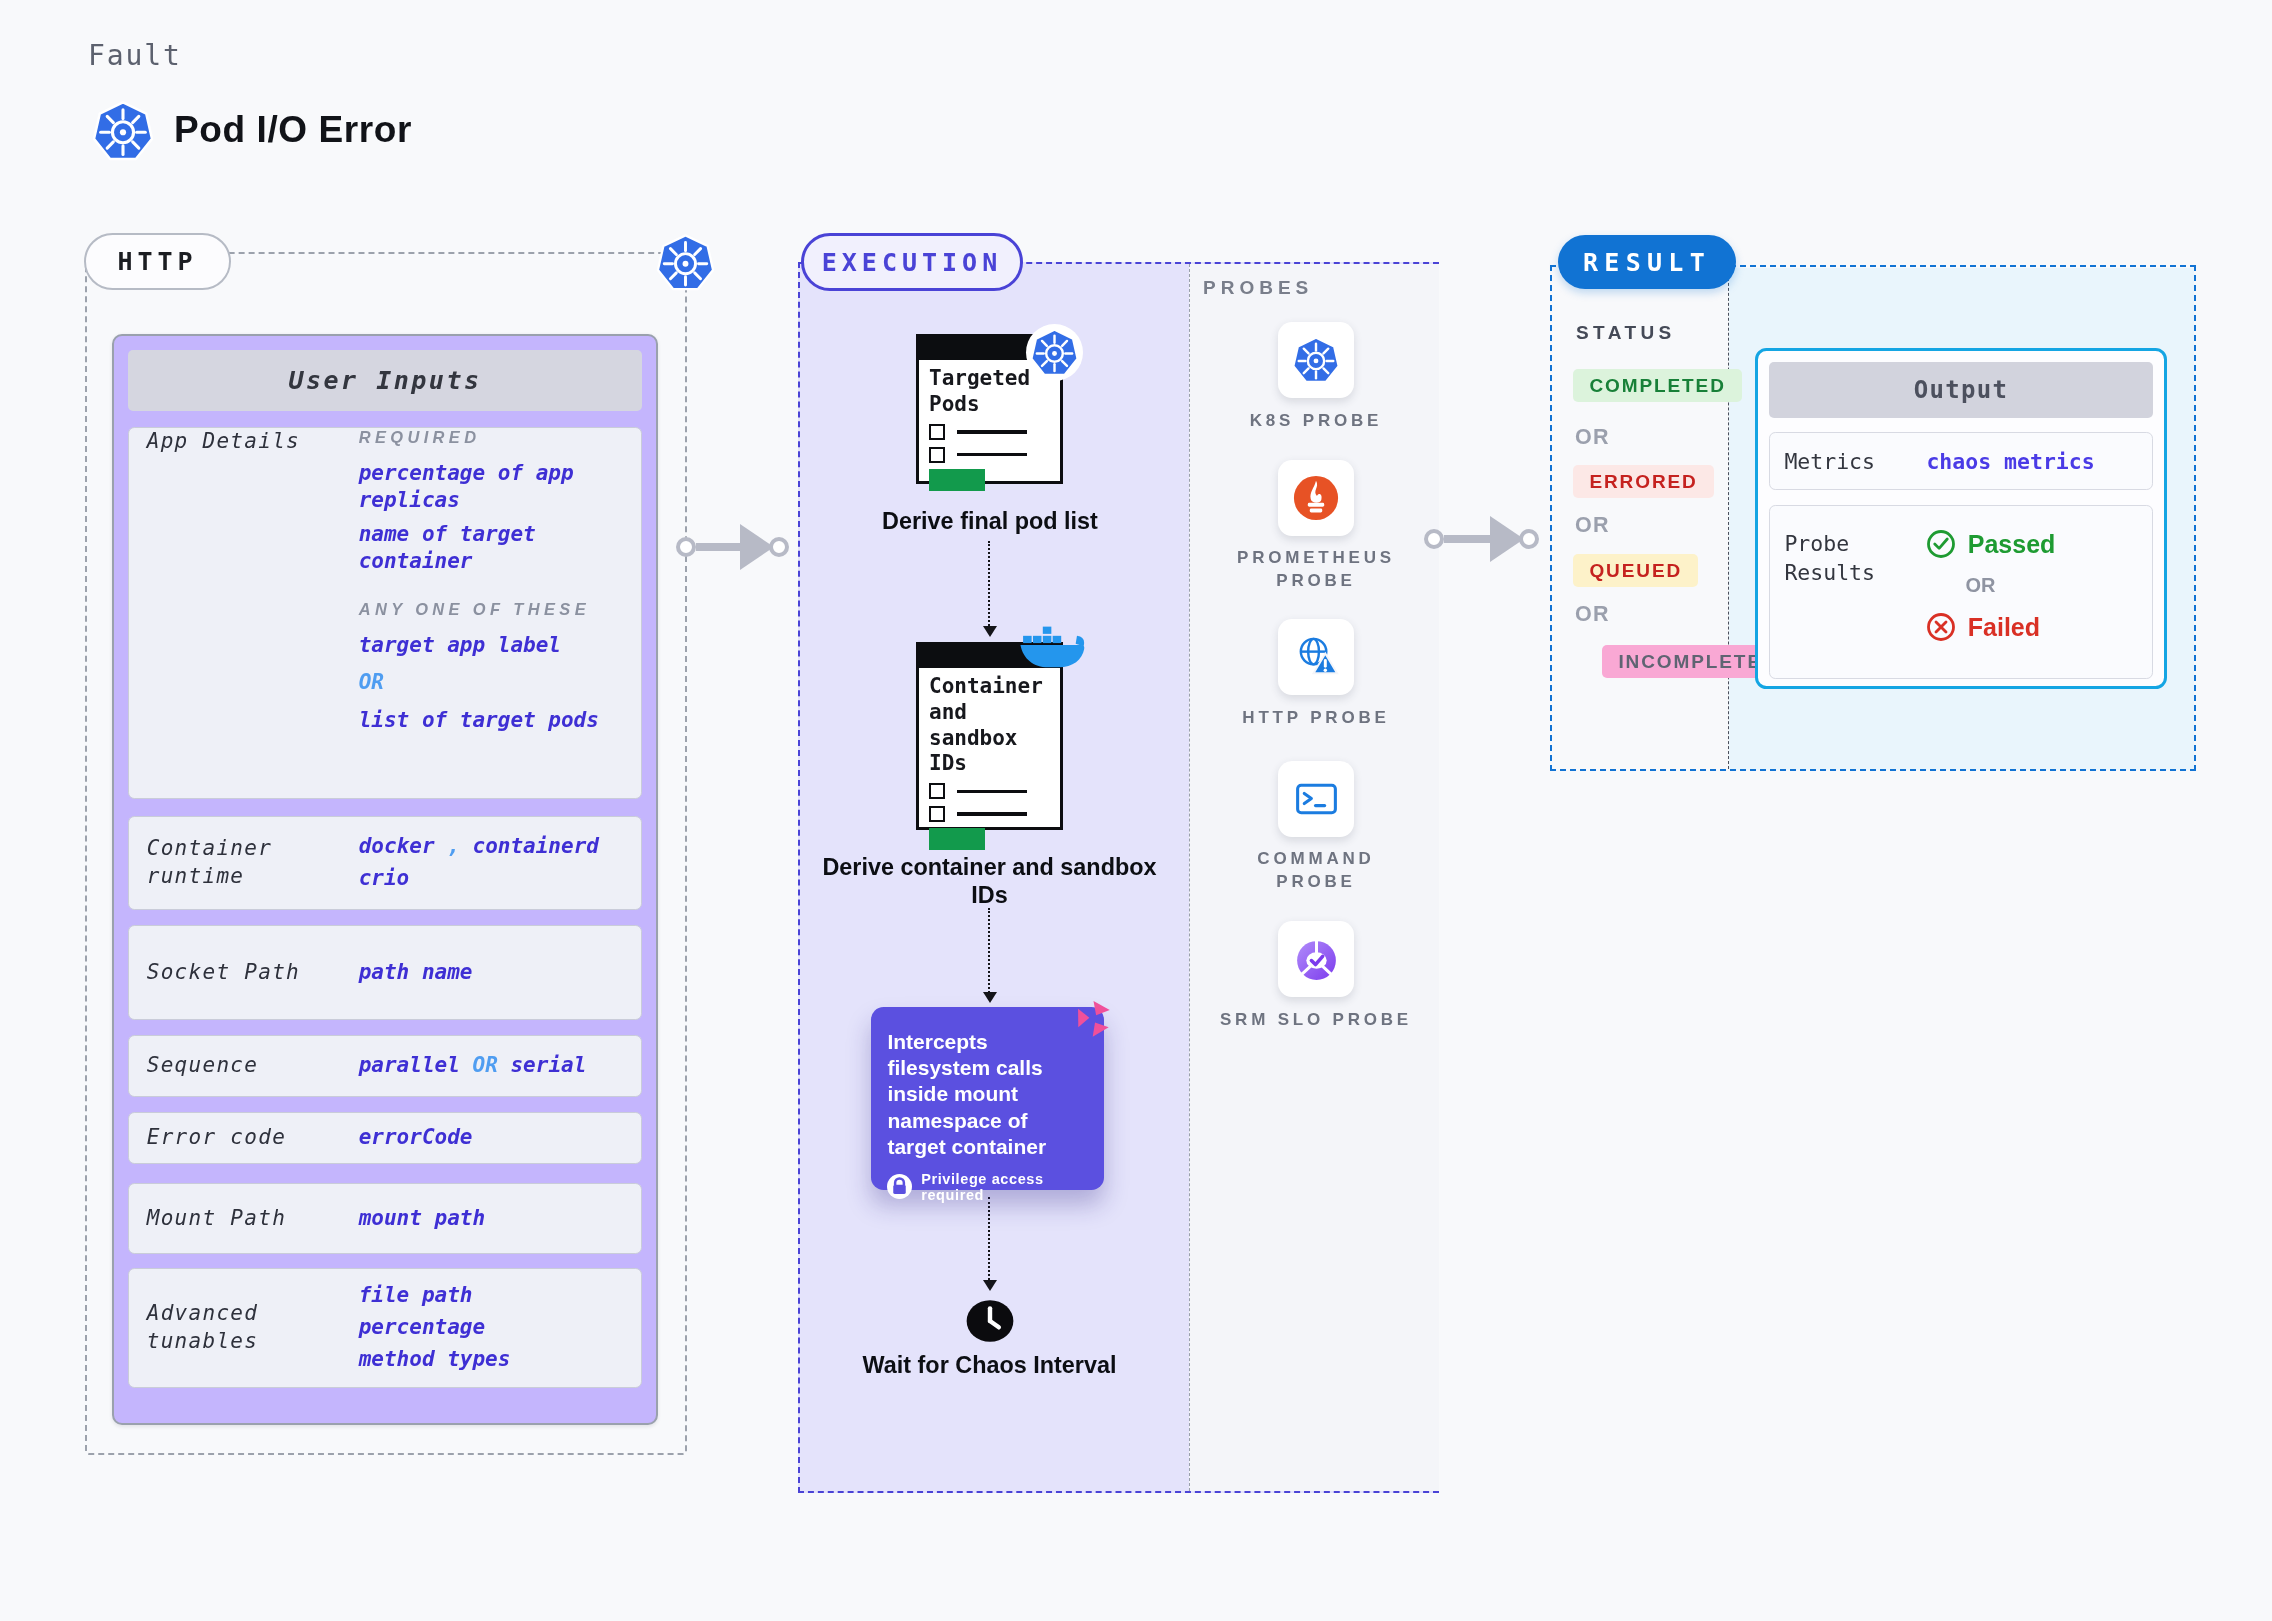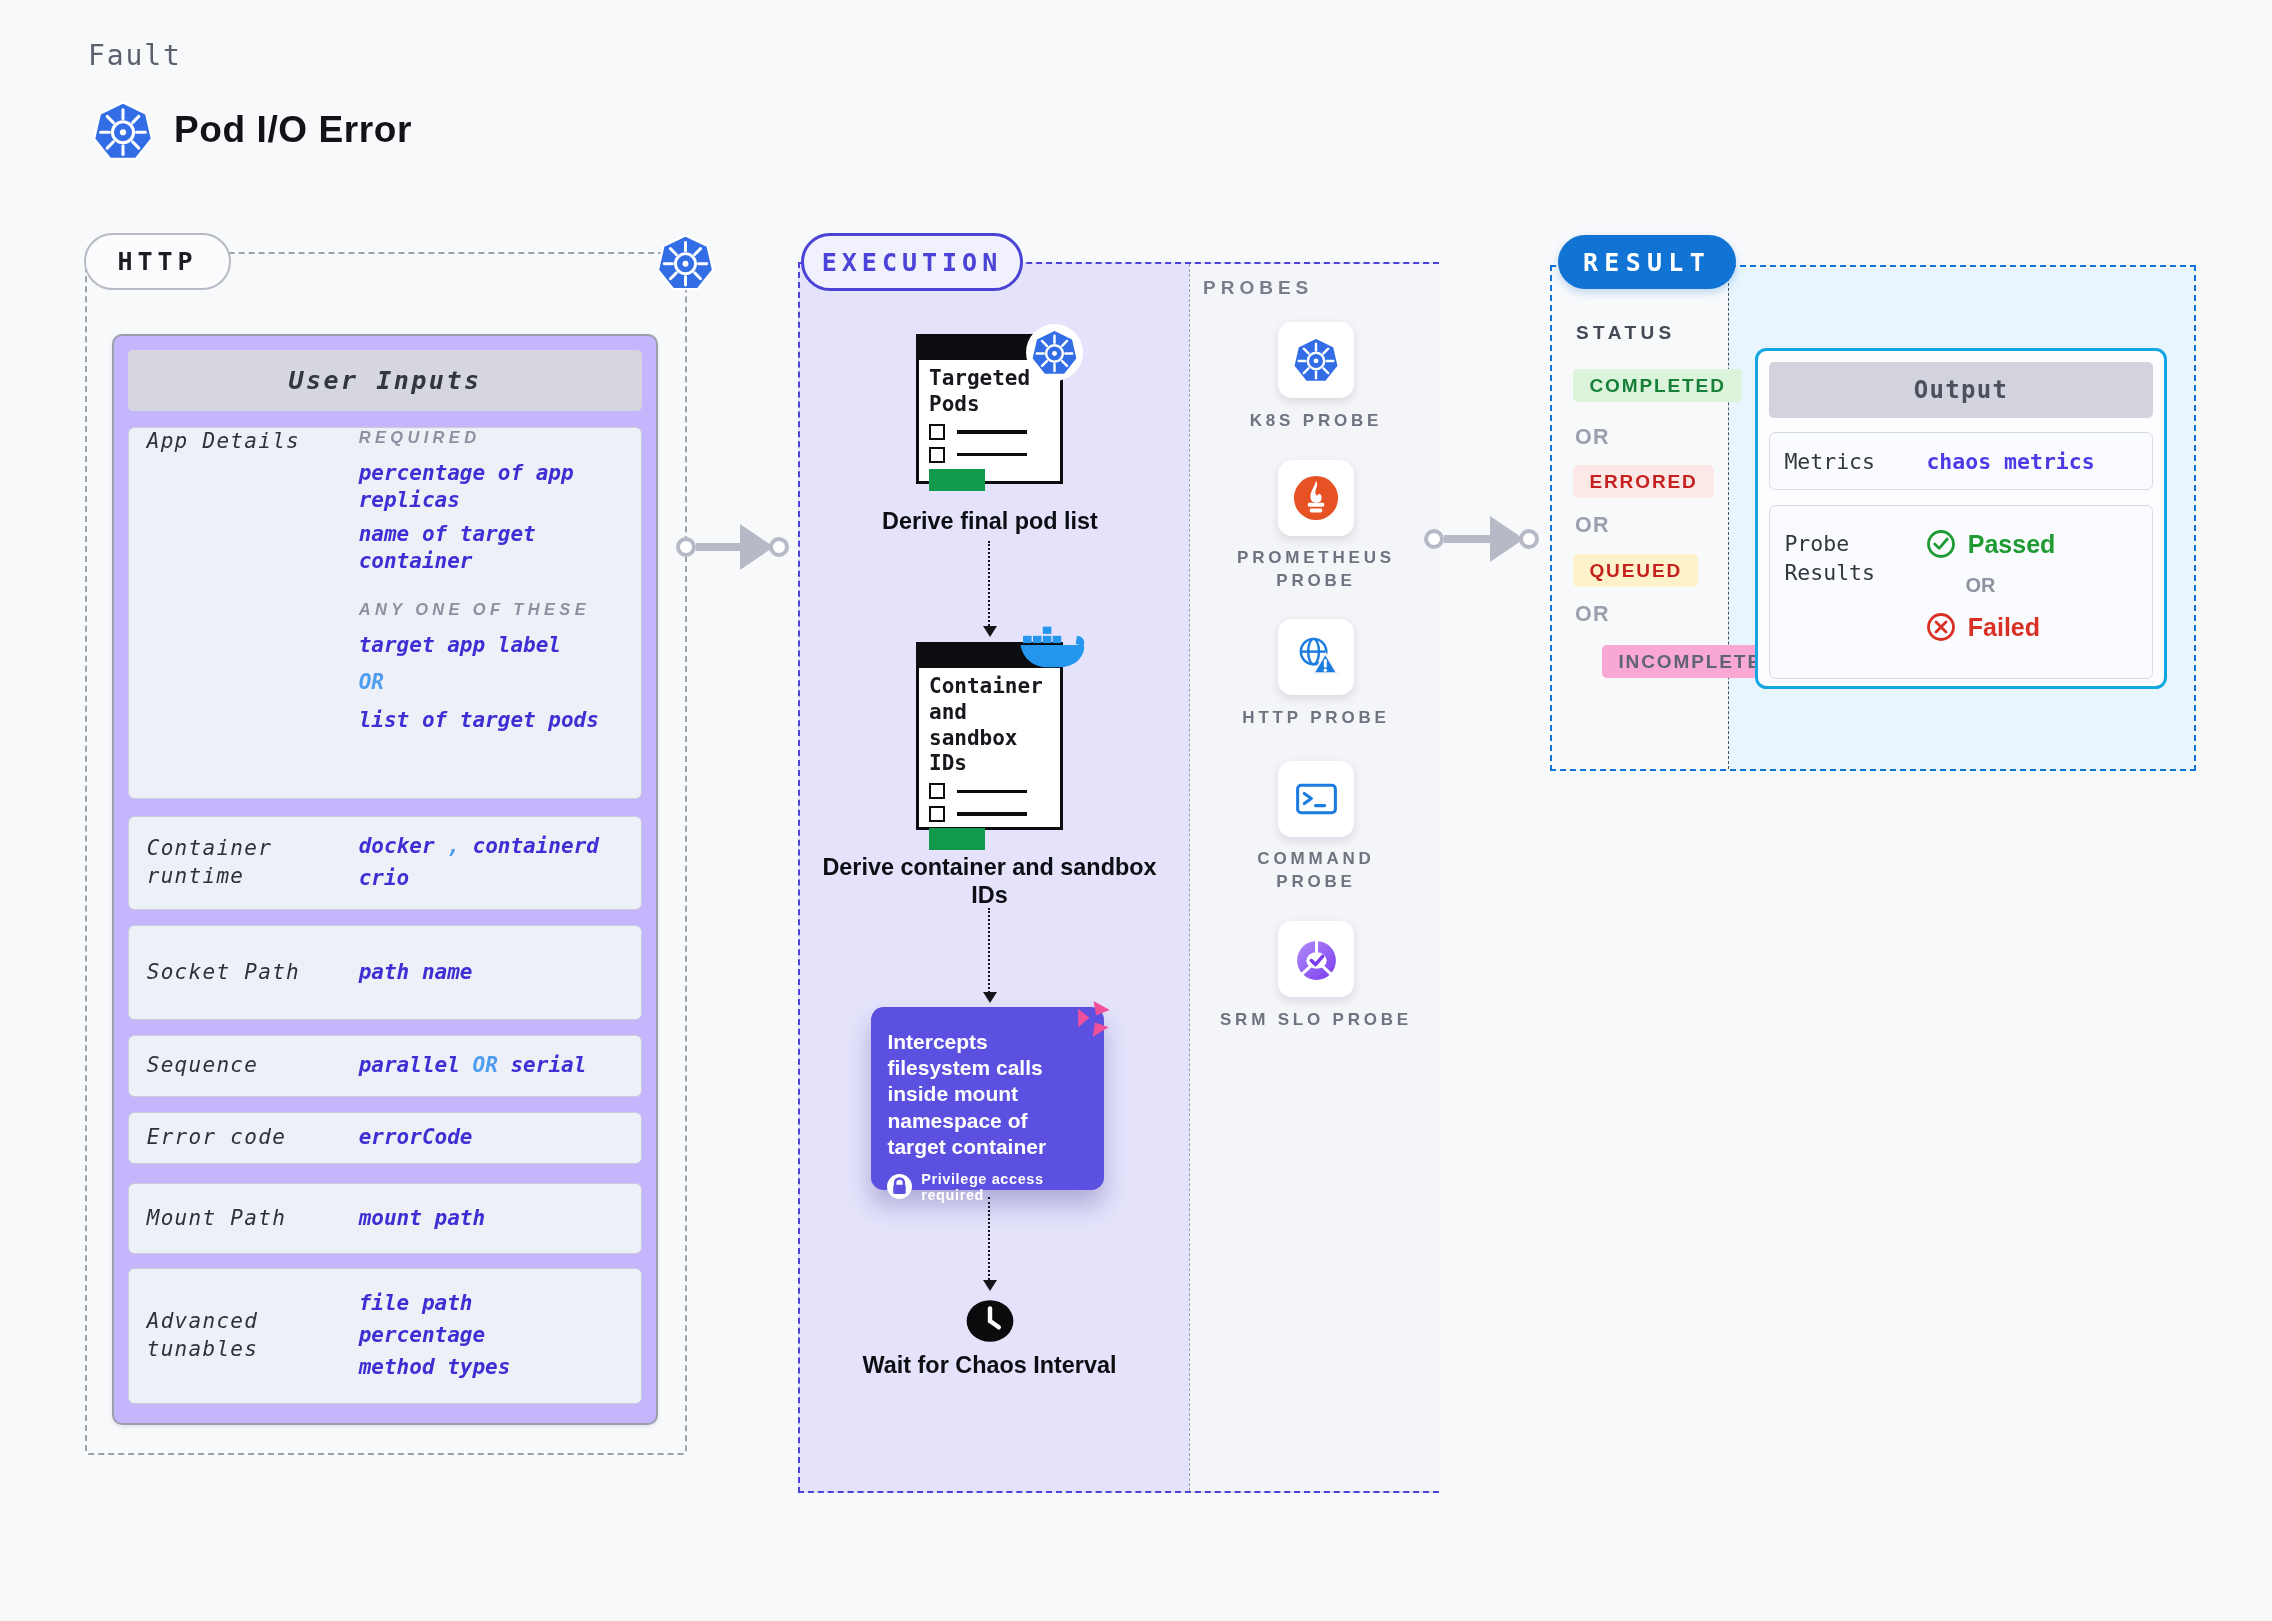--- a/index.html
+++ b/index.html
@@ -42,21 +42,21 @@
   .ti-values { flex:1; }
   .subhead { font-size:16.4px; font-weight:bold; color:#8b91a0; letter-spacing:4.4px; margin-bottom:12.6px; }
   .val { font-size:21px; font-weight:bold; color:#3e2fd4; line-height:1.28; margin-bottom:7.6px; }
   .or-blue { color:#4f9df1; }
   .row-appdetails { height:372px; margin-top:16.4px; align-items:flex-start; }
   .row-runtime { height:94px; margin-top:16.4px; }
   .row-socket { height:95px; margin-top:15px; }
   .row-sequence { height:62px; margin-top:15px; }
   .row-error { height:52px; margin-top:15px; }
   .row-mount { height:71px; margin-top:19px; }
-  .row-advanced { height:136px; margin-top:14px; }
+  .row-advanced { height:120px; margin-top:14px; }
 
   
   .arrow { position:absolute; display:flex; align-items:center; z-index:8; }
   .arrow .dot { width:20px; height:20px; border:4.4px solid #b7bac6; background:#ffffff; border-radius:50%; flex:none; }
   .arrow .shaft { height:8.8px; background:#b7bac6; flex:none; }
   .arrow .head { width:0; height:0; border-top:23px solid transparent; border-bottom:23px solid transparent;
     border-left:34px solid #b7bac6; flex:none; }
   .arrow .dot.end { margin-left:-5px; }
 
   

